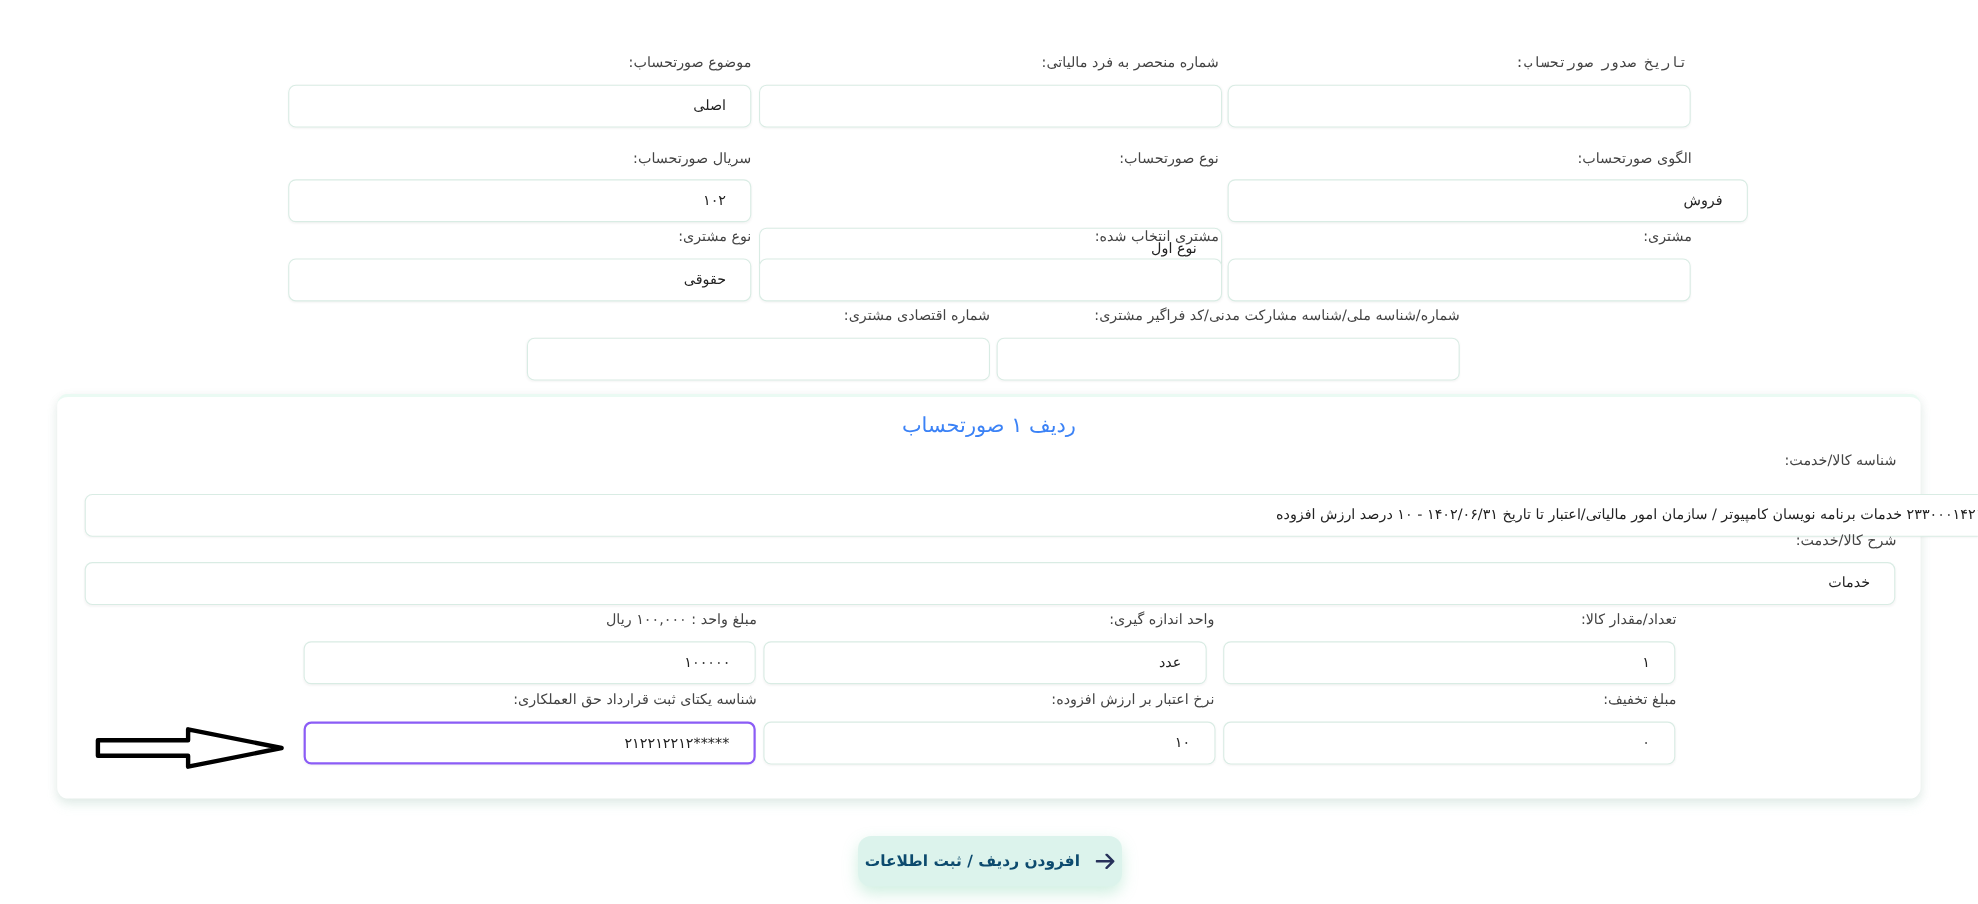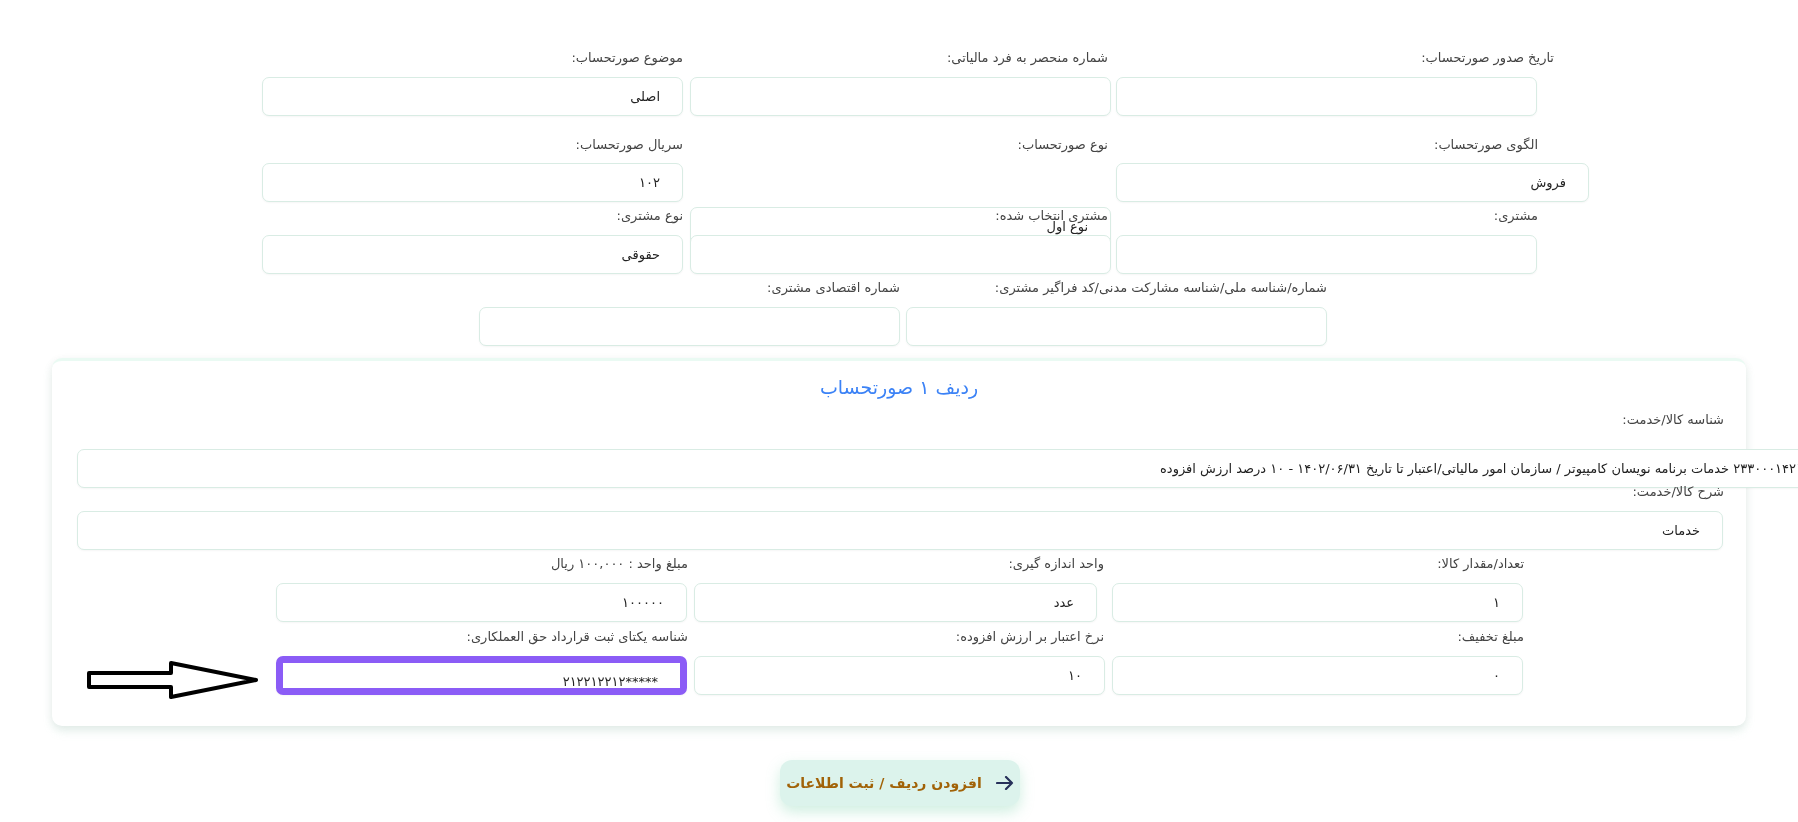--- a/index.html
+++ b/index.html
@@ -30,21 +30,21 @@
       direction: rtl;
       text-align: right;
       padding: 0 22px;
       line-height: 37px;
       white-space: nowrap;
       overflow: hidden;
       font-family: "DejaVu Sans", sans-serif;
       outline: none;
     }
     .field.focused {
-      border: 7px solid #8b5cf6;
+      border: 2px solid #8b5cf6;
       text-align: right;
     }
 
     .card {
       position: absolute;
       left: 52px; top: 358px;
       width: 1694px; height: 368px;
       background: #fff;
       border-radius: 10px;
       border-top: 3px solid #eafaf3;
@@ -72,32 +72,32 @@
       border: none;
       border-radius: 12px;
       box-shadow: 0 6px 14px rgba(120,210,170,0.35);
       display: flex; align-items: center; justify-content: center;
       gap: 14px;
       direction: rtl;
       cursor: pointer;
       font-family: "DejaVu Sans", sans-serif;
     }
     .submit-btn .btn-label {
-      font-size: 14px; font-weight: bold; color: #a16207;
+      font-size: 14px; font-weight: bold; color: #0c4a6e;
     }
     .submit-btn .btn-icon {
       width: 18px; height: 14px; display: inline-block;
     }
   </style>
 </head>
 <body>
 
 <div class="page">
 
-  <span class="label" style="right:244px; top:50px;">تاریخ صدور صورتحساب:</span>
+  <span class="label" style="right:264px; top:50px;font-family:Liberation Mono, monospace;">تاریخ صدور صورتحساب:</span>
   <div class="field" style="left:1116px; top:77px; width:421px;"></div>
 
   <span class="label" style="right:690px; top:50px;">شماره منحصر به فرد مالیاتی:</span>
   <div class="field" style="left:690px; top:77px; width:421px;"></div>
 
   <span class="label" style="right:1115px; top:50px;">موضوع صورتحساب:</span>
   <div class="field" style="left:262px; top:77px; width:421px;">اصلی</div>
 
   <span class="label" style="right:260px; top:137px;">الگوی صورتحساب:</span>
   <div class="field" style="left:1116px; top:163px; width:473px;">فروش</div>

